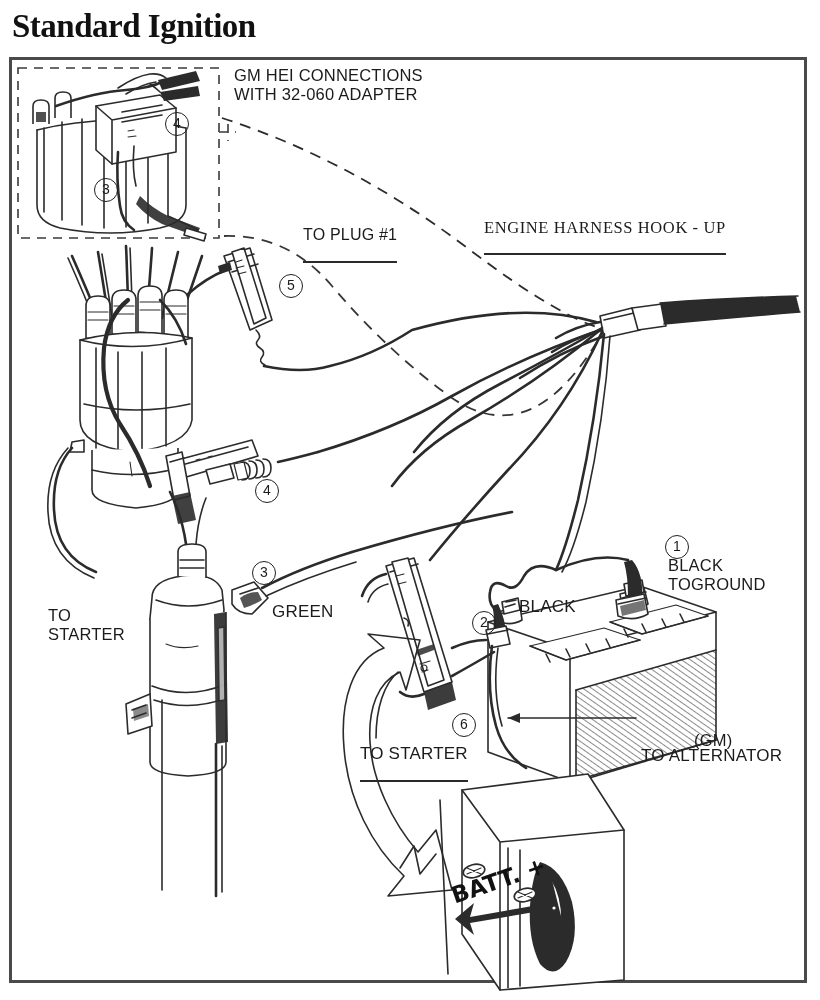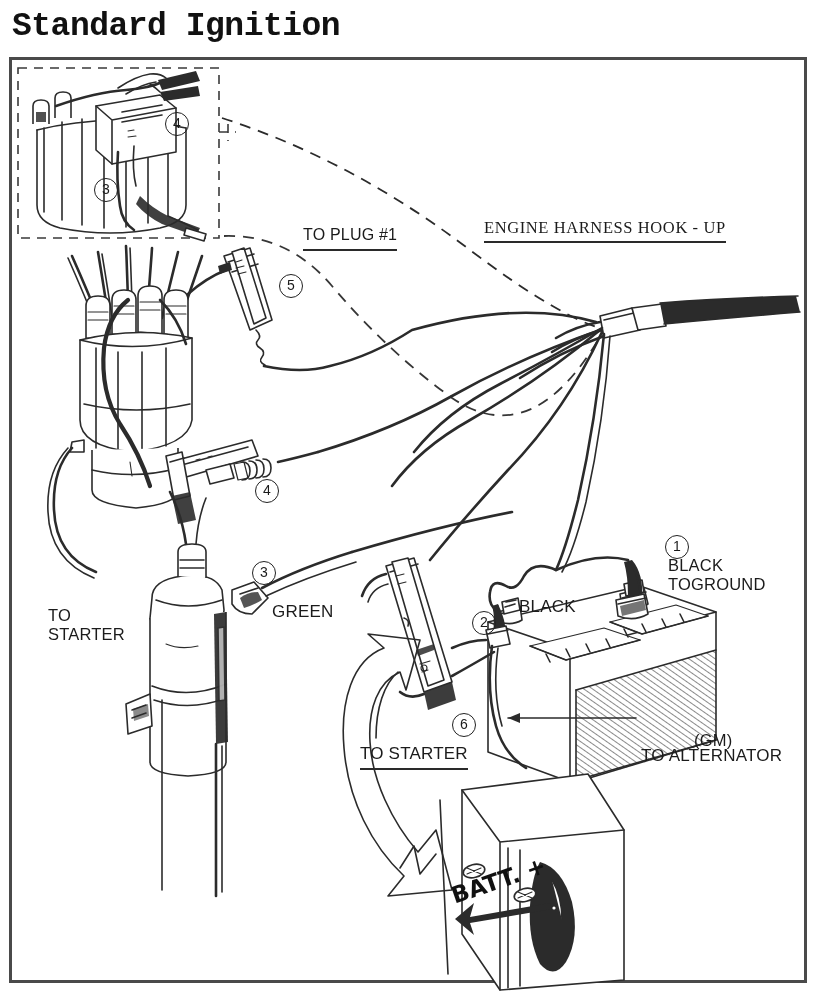--- a/index.html
+++ b/index.html
@@ -5,38 +5,38 @@
 <style>
   html,body{margin:0;padding:0;background:#ffffff;}
   body{
     width:820px;height:1000px;position:relative;overflow:hidden;
     font-family:"Liberation Sans", sans-serif;color:#1b1b1b;
   }
   #root{position:absolute;inset:0;}
 
   .page-title{
     position:absolute;left:12px;top:8px;
-    font-family:Liberation Mono, monospace;
+    font-family:Liberation Serif, serif;
     font-weight:700;font-size:33px;letter-spacing:-0.5px;
     color:#111;white-space:pre;
   }
 
   .frame{
     position:absolute;left:9px;top:57px;width:798px;height:926px;
     border:3px solid #4a4a4a;background:transparent;box-sizing:border-box;
   }
 
   .svg-layer{position:absolute;left:0;top:0;width:820px;height:1000px;}
 
   .lbl{
     position:absolute;white-space:pre;color:#1b1b1b;
     font-family:"Liberation Sans", sans-serif;
     line-height:1.16;
   }
-  .lbl.u{border-bottom:2px solid #2a2a2a;padding-bottom:4px;}
+  .lbl.u{border-bottom:2px solid #2a2a2a;padding-bottom:16px;}
   .cap{letter-spacing:0.2px;}
 
   .lbl-gm{left:234px;top:66px;font-size:16.5px;letter-spacing:.2px;}
   .lbl-harness{left:484px;top:218px;font-size:16.5px;letter-spacing:.6px;
                font-family:Liberation Serif, serif;}
   .lbl-plug{left:303px;top:226px;font-size:16px;}
   .lbl-black{left:668px;top:556px;font-size:16.5px;}
   .lbl-yellow{left:519px;top:597px;font-size:17px;}
   .lbl-green{left:272px;top:602px;font-size:17px;}
   .lbl-ign{left:48px;top:606px;font-size:16.5px;}
@@ -355,20 +355,21 @@
 
       <g>
         <path class="dk" d="M470 917 L474 903 L455 919 L474 935 L470 923 L552 909 L550 903 Z"></path>
       </g>
 
       <path class="s" d="M400 868 L414 846 L420 874 L436 854"></path>
       <path class="s" d="M440 800 L448 974"></path>
     </g>
   </svg>
 
+  <div class="lbl lbl-gm cap"><span>GM HEI CONNECTIONS</span><br><span>WITH 32-060 ADAPTER</span></div>
 
   <div class="lbl lbl-harness u cap">ENGINE HARNESS HOOK - UP</div>
 
   <div class="lbl lbl-plug u cap">TO PLUG #1</div>
 
   <div class="lbl lbl-black cap"><span>BLACK</span><br><span class="u" style="display:inline-block">TOGROUND</span></div>
 
   <div class="lbl lbl-yellow cap">BLACK</div>
 
   <div class="lbl lbl-green cap">GREEN</div>

